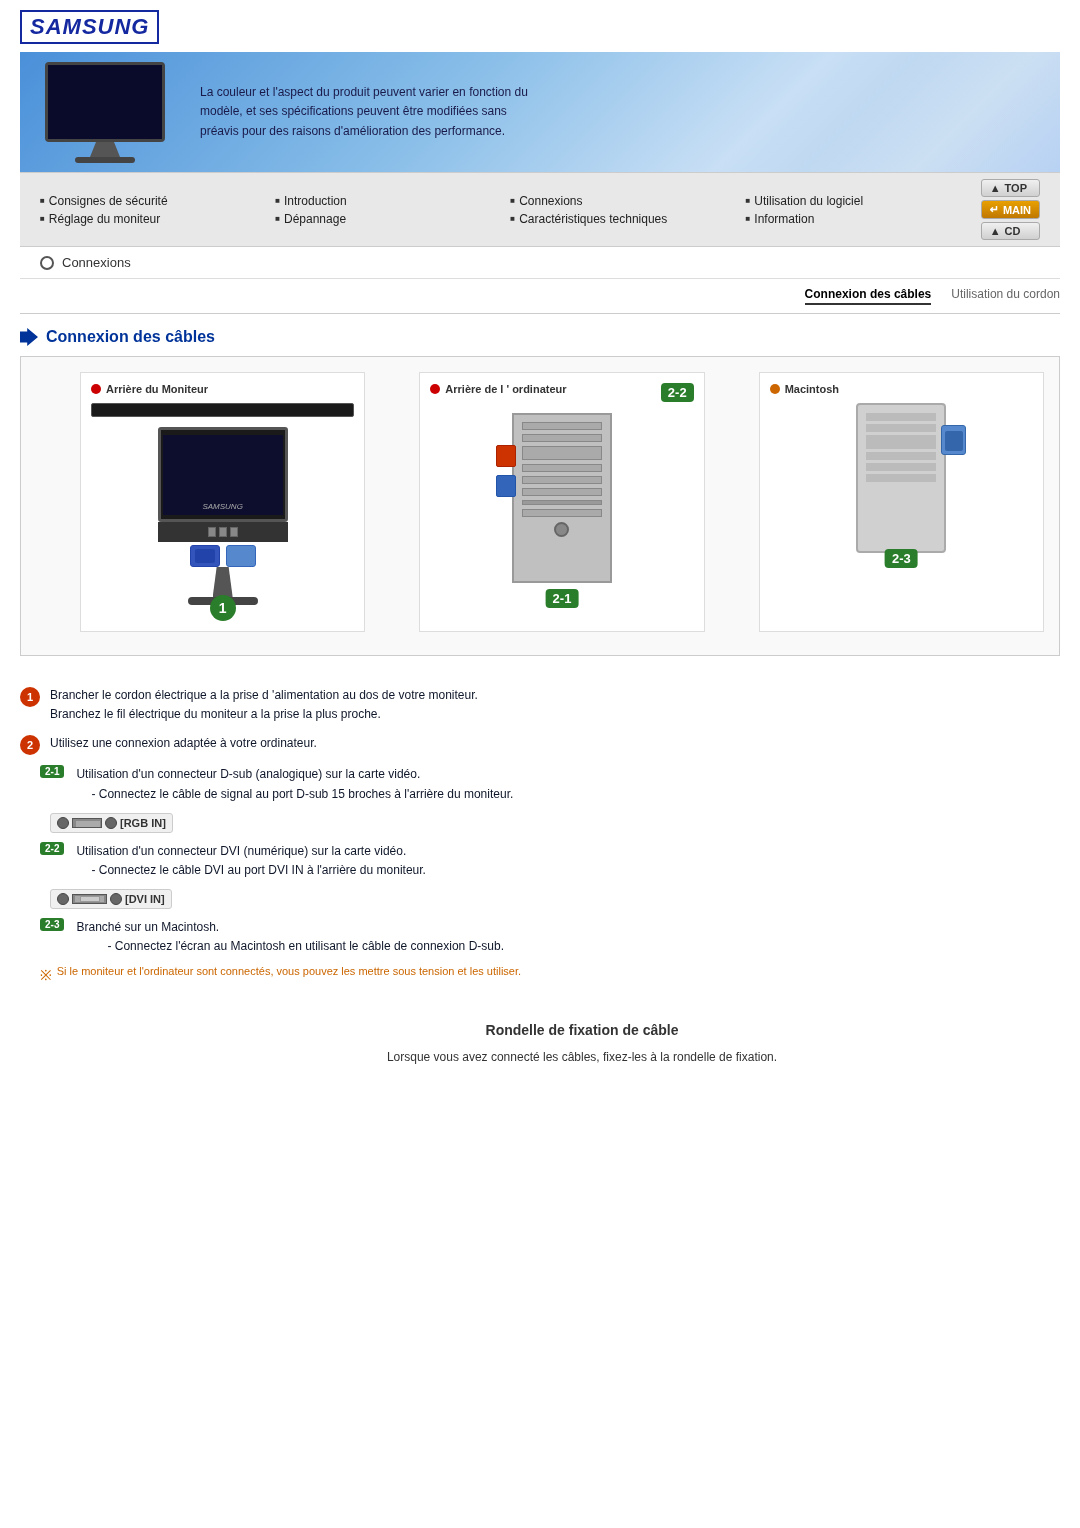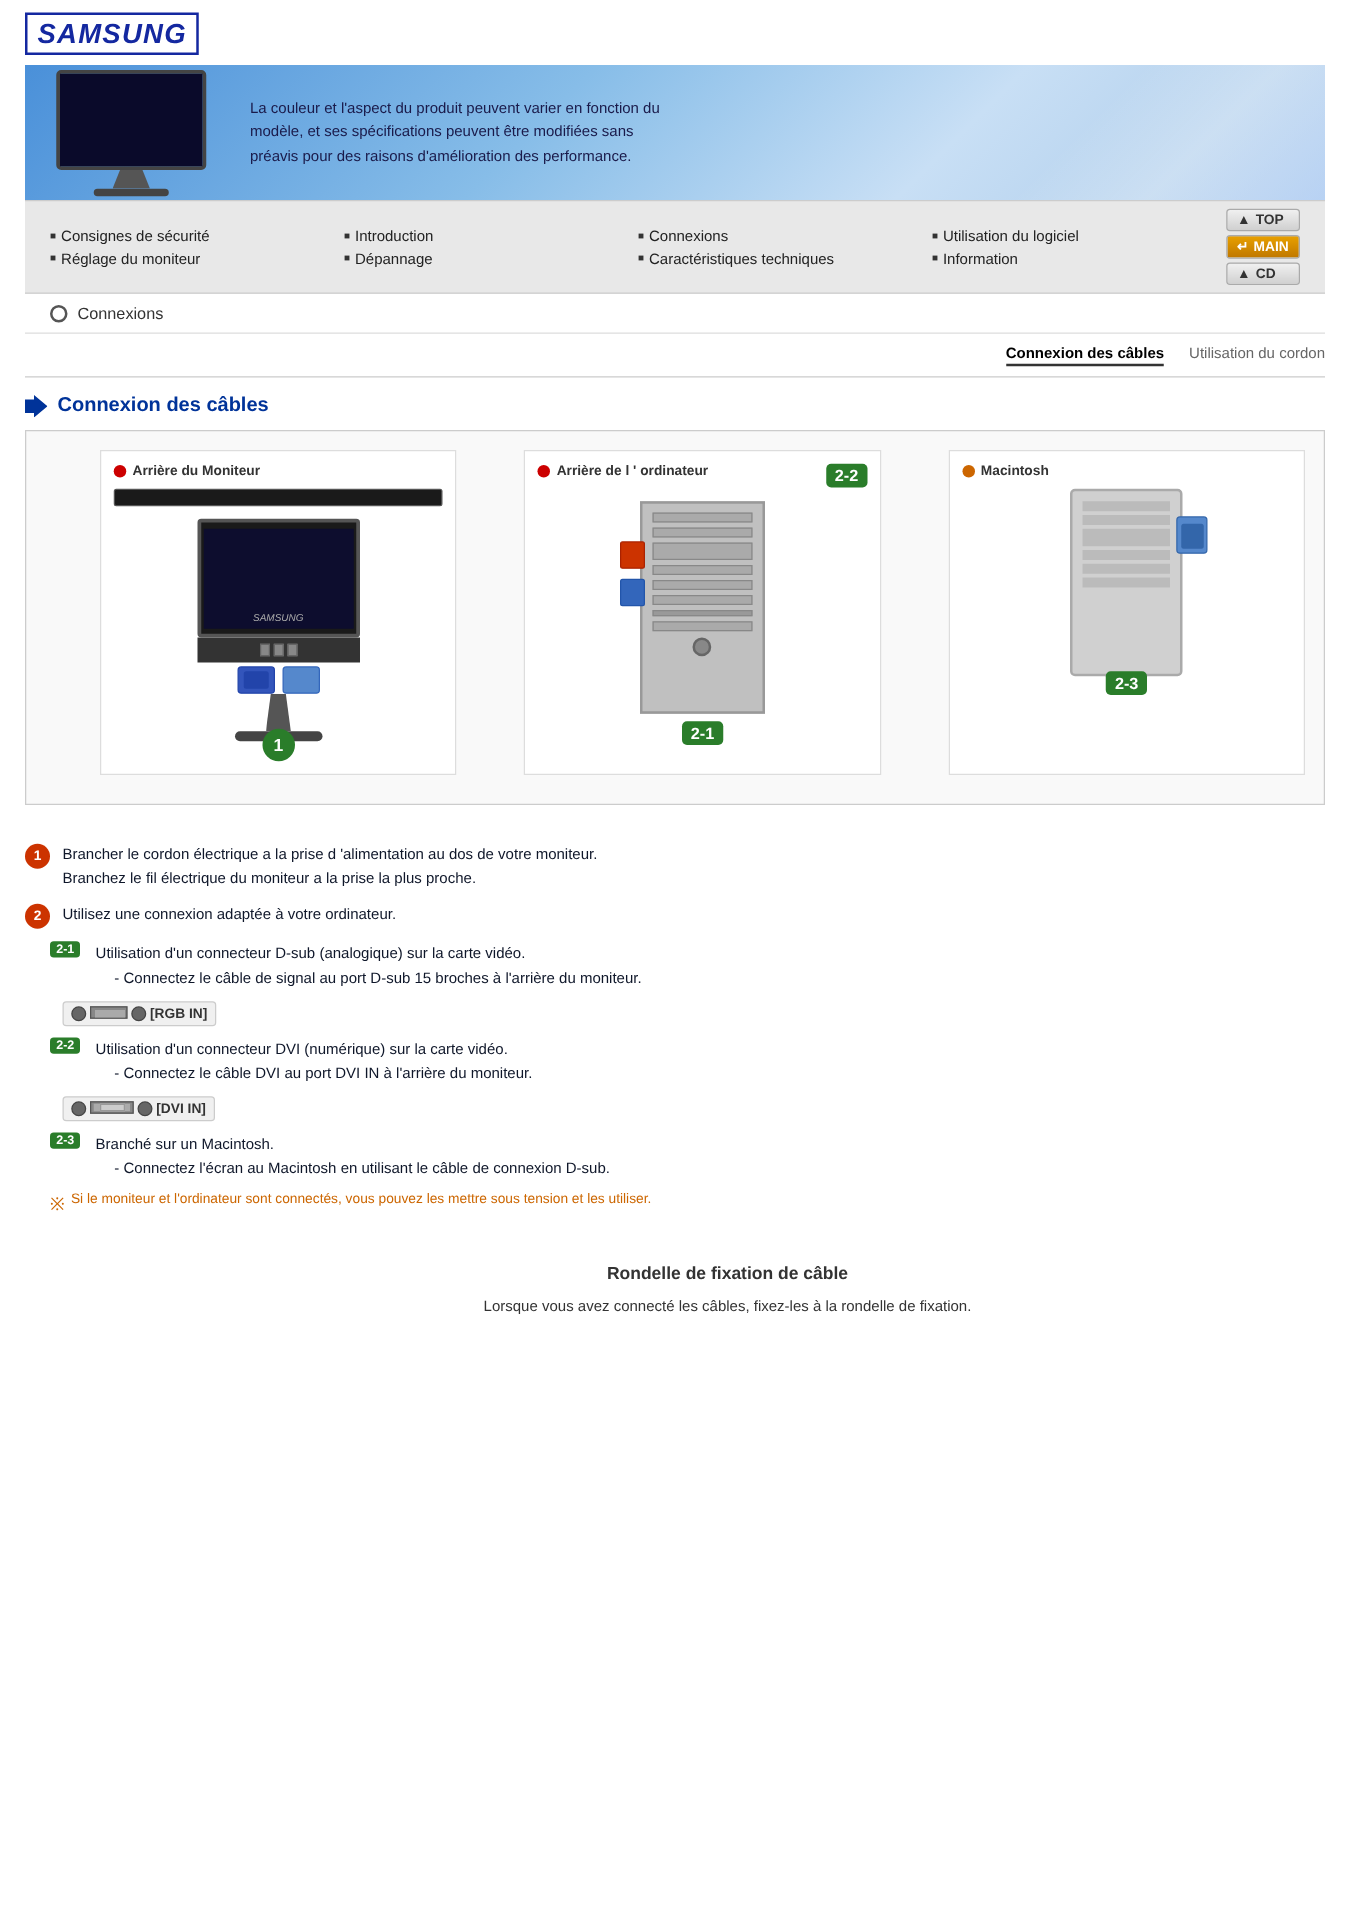--- a/index.html
+++ b/index.html
@@ -26,21 +26,21 @@
       display: inline-block;
       border: 2px solid #1428A0;
       padding: 2px 8px;
       margin-bottom: 8px;
     }
 
     
     .banner {
       background: linear-gradient(135deg, #4a90d9 0%, #87bde8 40%, #c8dff5 70%, #a8c8e8 100%);
       margin: 0 20px;
-      height: 108px;
+      height: 120px;
       display: flex;
       align-items: center;
       padding: 10px;
       position: relative;
       overflow: hidden;
     }
     .banner-monitor {
       width: 150px;
       height: 100px;
       flex-shrink: 0;
@@ -366,20 +366,21 @@
     .instr-sub {
       display: flex;
       gap: 8px;
       margin: 4px 0 4px 20px;
       align-items: flex-start;
     }
 
     
     .port-img {
       display: inline-flex;
+      align-items: center;
       gap: 3px;
       background: #f0f0f0;
       border: 1px solid #ccc;
       border-radius: 3px;
       padding: 3px 6px;
       margin: 5px 18px 5px 30px;
     }
     .port-circle {
       width: 12px;
       height: 12px;
@@ -679,21 +680,21 @@
     </div>
     <div class="port-circle"></div>
     <span class="port-label">[DVI IN]</span>
   </div>
 
   
   <div class="instr-sub">
     <span class="badge-sub">2-3</span>
     <div class="instr-text">
       <span>Branché sur un Macintosh.</span><br>
-      <span style="margin-left:15px;">- Connectez l'écran au Macintosh en utilisant le câble de connexion D-sub.</span>
+      <span style="margin-left:31px;">- Connectez l'écran au Macintosh en utilisant le câble de connexion D-sub.</span>
     </div>
   </div>
 
   
   <div class="note-text">
     <span class="note-sym">※</span>
     <span>Si le moniteur et l'ordinateur sont connectés, vous pouvez les mettre sous tension et les utiliser.</span>
   </div>
 
 </div>

